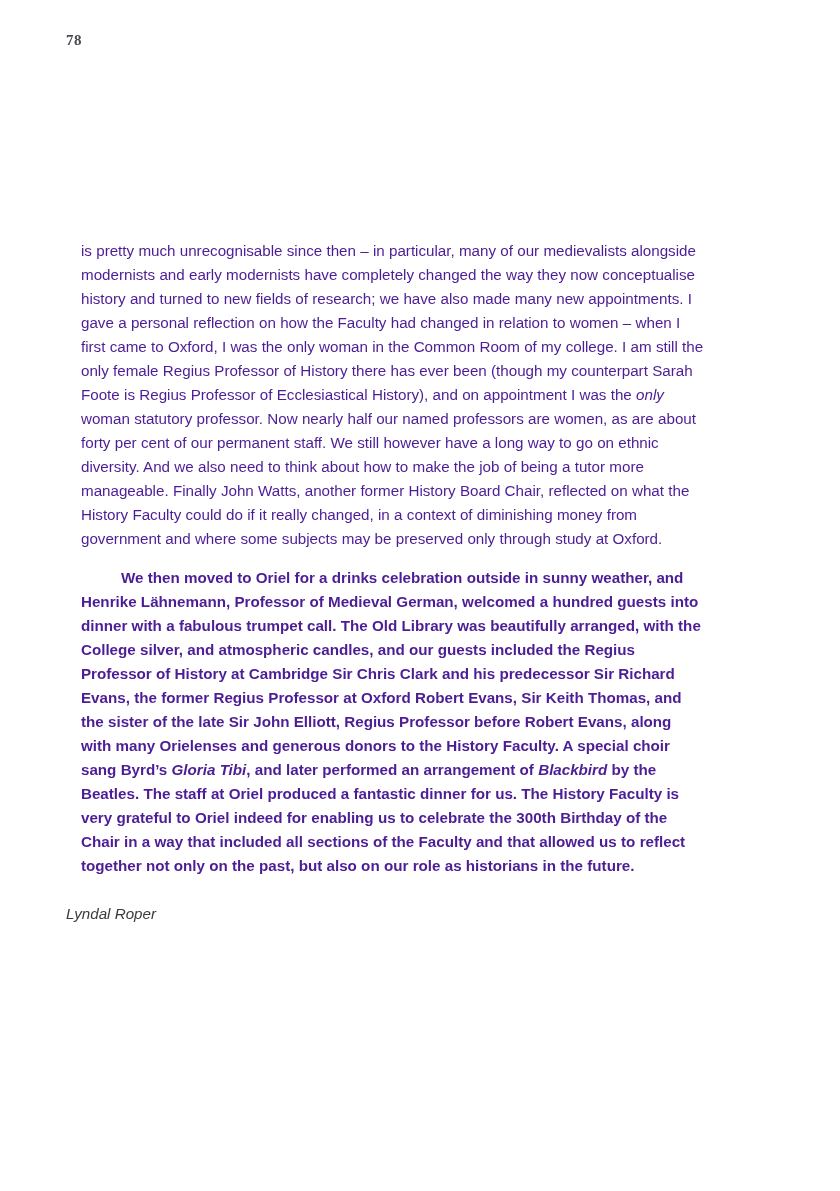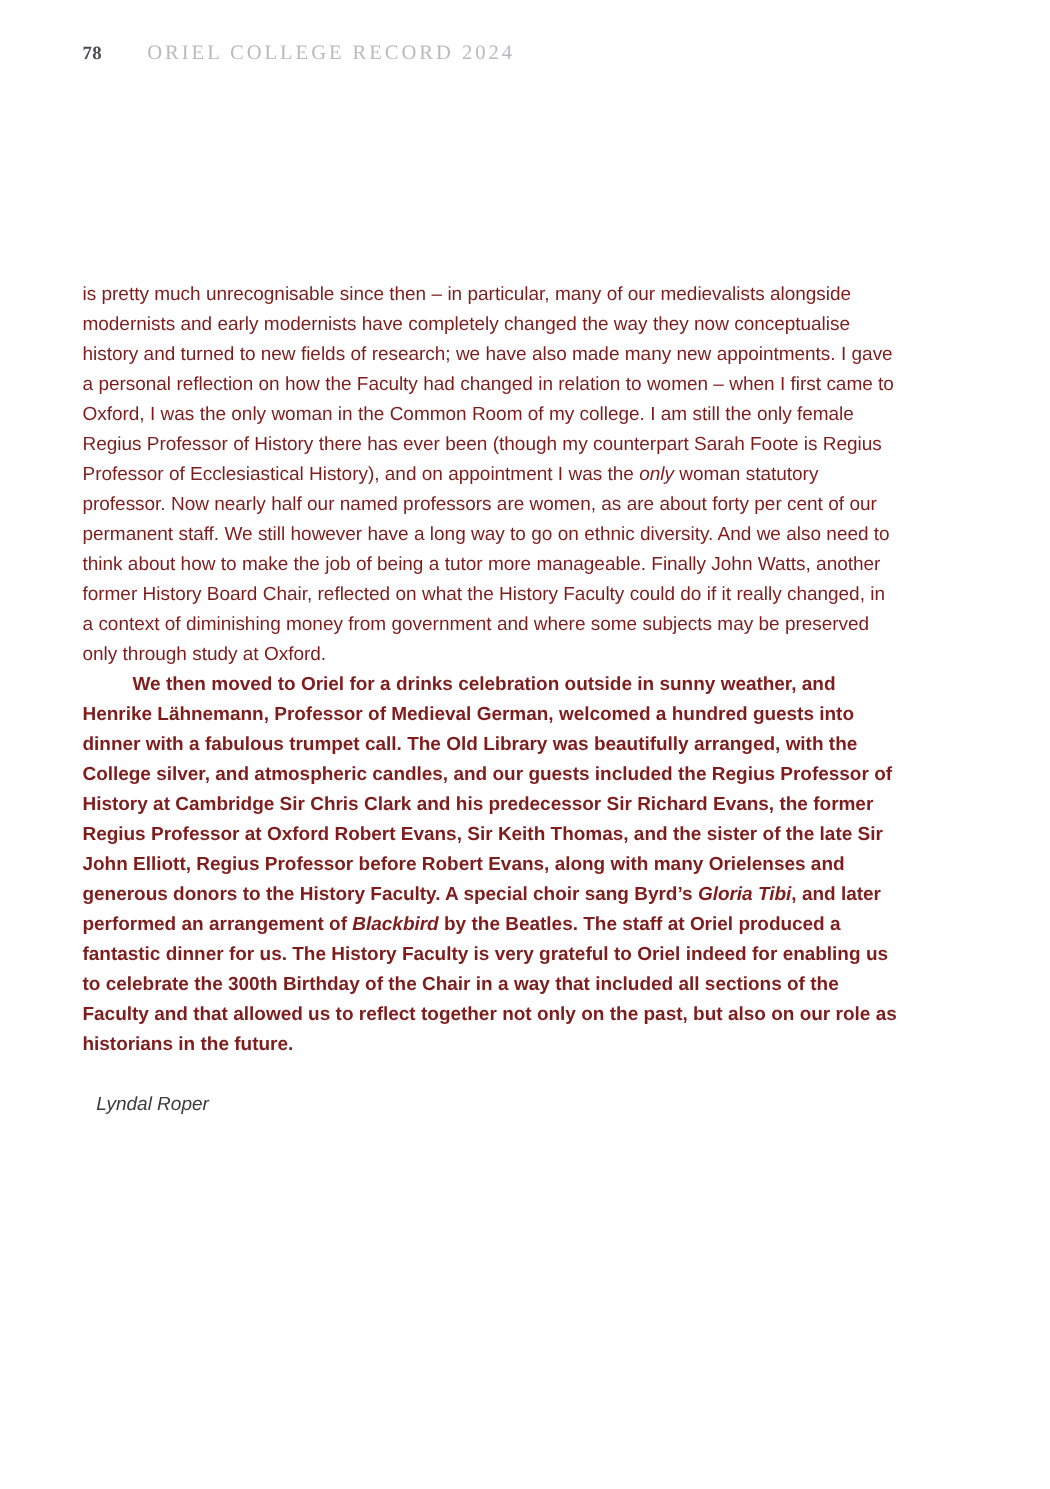--- a/index.html
+++ b/index.html
@@ -47,59 +47,58 @@
 
   
   .textblock {
     position: absolute;
     left: 66px;
     top: 224px;
     width: 654px;
   }
 
   .body-para {
-    margin: 0;
+    margin: 15px;
     font-size: 15.2px;
     line-height: 24px;
-    color: #7f1d1d;
+    color: #4c1d95;
     text-align: left;
     letter-spacing: -0.02px;
     word-spacing: 0.1px;
   }
 
   .body-para.indented {
     text-indent: 40px;
     font-weight: bold;
   }
 
   .body-para em {
     font-style: italic;
   }
 
   
   .signature {
     margin-top: 24px;
   }
 
   .signature-line {
-    margin: 11px;
+    margin: 0;
     font-size: 15.2px;
     line-height: 24px;
     font-style: italic;
     color: #3b3b3d;
   }
 </style>
 </head>
 <body>
 
 <div class="page">
 
   <div class="running-head">
     <span class="folio">78</span>
-    <span class="running-title">ORIEL COLLEGE RECORD 2024</span>
   </div>
 
   <div class="textblock">
     <div id="paragraphs">
         <p class="body-para"><span>is pretty much unrecognisable since then – in particular, many of our medievalists alongside modernists and early modernists have completely changed the way they now conceptualise history and turned to new fields of research; we have also made many new appointments. I gave a personal reflection on how the Faculty had changed in relation to women – when I first came to Oxford, I was the only woman in the Common Room of my college. I am still the only female Regius Professor of History there has ever been (though my counterpart Sarah Foote is Regius Professor of Ecclesiastical History), and on appointment I was the </span><em>only</em><span> woman statutory professor. Now nearly half our named professors are women, as are about forty per cent of our permanent staff. We still however have a long way to go on ethnic diversity. And we also need to think about how to make the job of being a tutor more manageable. Finally John Watts, another former History Board Chair, reflected on what the History Faculty could do if it really changed, in a context of diminishing money from government and where some subjects may be preserved only through study at Oxford.</span></p>
         <p class="body-para indented"><span>We then moved to Oriel for a drinks celebration outside in sunny weather, and Henrike Lähnemann, Professor of Medieval German, welcomed a hundred guests into dinner with a fabulous trumpet call. The Old Library was beautifully arranged, with the College silver, and atmospheric candles, and our guests included the Regius Professor of History at Cambridge Sir Chris Clark and his predecessor Sir Richard Evans, the former Regius Professor at Oxford Robert Evans, Sir Keith Thomas, and the sister of the late Sir John Elliott, Regius Professor before Robert Evans, along with many Orielenses and generous donors to the History Faculty. A special choir sang Byrd’s </span><em>Gloria Tibi</em><span>, and later performed an arrangement of </span><em>Blackbird</em><span> by the Beatles. The staff at Oriel produced a fantastic dinner for us. The History Faculty is very grateful to Oriel indeed for enabling us to celebrate the 300th Birthday of the Chair in a way that included all sections of the Faculty and that allowed us to reflect together not only on the past, but also on our role as historians in the future.</span></p>
       </div>
 
     <div class="signature">
       <p class="signature-line">Lyndal Roper</p>

